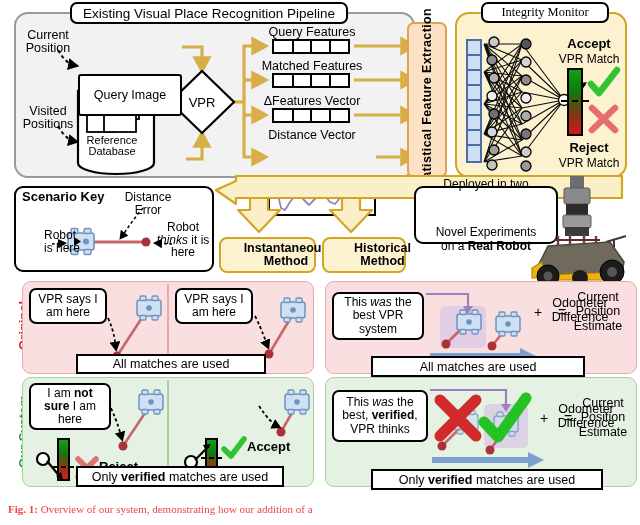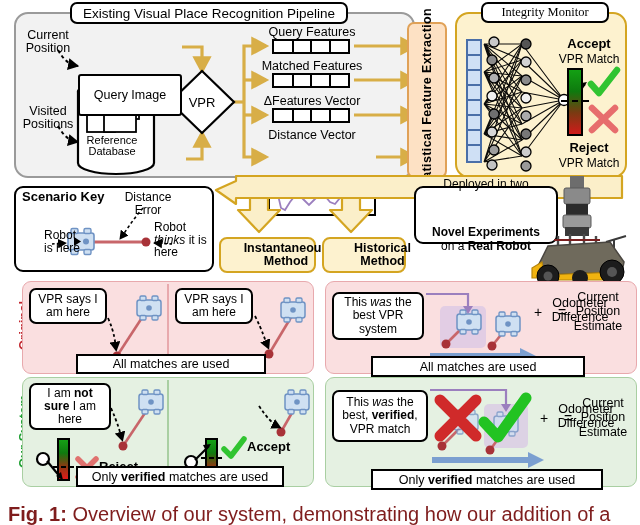--- a/index.html
+++ b/index.html
@@ -62,22 +62,22 @@
   #b1{left:76px;top:354px;width:190px;height:20px;}
   #b2{left:76px;top:466px;width:208px;height:21px;}
   #b3{left:371px;top:356px;width:214px;height:21px;}
   #b4{left:371px;top:469px;width:232px;height:21px;}
 
   
   .speech{background:#fff;border:2.5px solid #000;border-radius:7px;
           font-size:12px;line-height:1.1;padding:1px 3px;}
 
   
-  #cap{left:8px;top:503px;width:624px;font-family:Liberation Sans, sans-serif;
-       font-size:20px;text-align:justify;color:#7f1d1d;}
+  #cap{left:8px;top:503px;width:624px;font-family:Liberation Serif, serif;
+       font-size:11px;text-align:justify;color:#ef4444;}
   #cap b{font-weight:bold;}
 
   svg{display:block;overflow:visible;}
   .nofill{fill:none;}
 </style>
 </head>
 <body>
 
 <div class="abs" id="pipeline">
   <svg width="401" height="166" viewBox="0 0 401 166">
@@ -256,35 +256,35 @@
       <path d="M58,49 L65,53.5 L58,58 z" fill="#000"></path>
     </g>
 
     <path class="nofill" d="M36,56 L50,55" stroke="#000" stroke-width="1.6" stroke-dasharray="2.6,2.4" marker-end="url(#bk)"></path>
     <path class="nofill" d="M156,56 L138,55" stroke="#000" stroke-width="1.6" stroke-dasharray="2.6,2.4" marker-end="url(#bk)"></path>
 
     <path class="nofill" d="M127,20 C118,30 112,40 104,51" stroke="#000" stroke-width="1.6" stroke-dasharray="3,2.6" marker-end="url(#bk)"></path>
   </svg>
   <div class="abs" style="left:96px;top:3px;width:72px;font-size:12px;line-height:1.05;text-align:center;">Distance Error</div>
   <div class="abs" style="left:4px;top:41px;width:44px;font-size:12px;line-height:1.05;margin-left:24px;">Robot is here</div>
-  <div class="abs" style="left:138px;top:33px;width:58px;font-size:12px;line-height:1.05;text-align:left;"><span>Robot </span><i>thinks</i><span> it is here</span></div>
+  <div class="abs" style="left:138px;top:33px;width:58px;font-size:12px;line-height:1.05;text-align:center;"><span>Robot </span><i>thinks</i><span> it is here</span></div>
 </div>
 <div class="abs" id="skey-title">Scenario Key</div>
 
 <div class="abs method ctr" id="m-inst">
   <span>Instantaneous Method</span>
 </div>
 <div class="abs method ctr" id="m-hist">
   <span>Historical Method</span>
 </div>
 
 <div class="abs rbox ctr" id="deployed">
   <div style="line-height:1.18;">
     <div>Deployed in two</div>
-    <div style="font-weight:bold;margin-top:34px;">Novel Experiments</div>
+    <div style="font-weight:normal;margin-top:34px;">Novel Experiments</div>
     <div><span>on a </span><b>Real Robot</b></div>
   </div>
 </div>
 
 <svg class="abs" style="left:518px;top:176px;" width="122" height="104" viewBox="0 0 122 104">
 
   <rect x="52" y="0" width="14" height="14" fill="#6d6d6d"></rect>
   <rect x="46" y="12" width="26" height="16" rx="2" fill="#8a8a8a" stroke="#5a5a5a"></rect>
   <rect x="48" y="28" width="22" height="12" fill="#2b2b2b"></rect>
   <rect x="45" y="39" width="28" height="13" rx="2" fill="#9a9a9a" stroke="#5a5a5a"></rect>
@@ -466,21 +466,21 @@
   <div class="abs" style="left:216px;top:14px;width:76px;font-size:12.5px;line-height:1.12;text-align:center;">Odometer Difference</div>
   <div class="abs" style="left:232px;top:22px;font-size:14px;">=</div>
   <div class="abs" style="left:238px;top:8px;width:68px;font-size:12.5px;line-height:1.14;text-align:center;">Current Position Estimate</div>
 </div>
 <div class="abs banner ctr" id="b3">
   <span>All matches are used</span>
 </div>
 
 <div class="abs greenpanel" id="ours-right">
   <div class="abs speech ctr" style="left:6px;top:12px;width:96px;height:52px;">
-    <span><span>This </span><i>was</i><span> the best, </span><b>verified</b><span>, VPR match</span></span>
+    <span><span>This </span><i>was</i><span> the best, </span><b>verified</b><span>, VPR thinks</span></span>
   </div>
   <svg class="abs" style="left:102px;top:2px;" width="136" height="100" viewBox="0 0 136 100">
     <rect x="56" y="24" width="44" height="44" rx="5" fill="#d8c6e4" opacity="0.72"></rect>
     <path class="nofill" d="M2,10 L78,10 L78,26" stroke="#9b7fbe" stroke-width="2.2"></path>
     <path d="M78,32 l-5,-8 l10,0 z" fill="#9b7fbe"></path>
 
     <line x1="14" y1="66" x2="36" y2="44" stroke="#c8666a" stroke-width="2.6"></line>
     <circle cx="14" cy="66" r="4.5" fill="#a83238"></circle>
     <g opacity="0.75">
       <rect x="26" y="34" width="24" height="16" rx="2.5" fill="#cfe0f2" stroke="#6f93c4" stroke-width="1.5"></rect>

